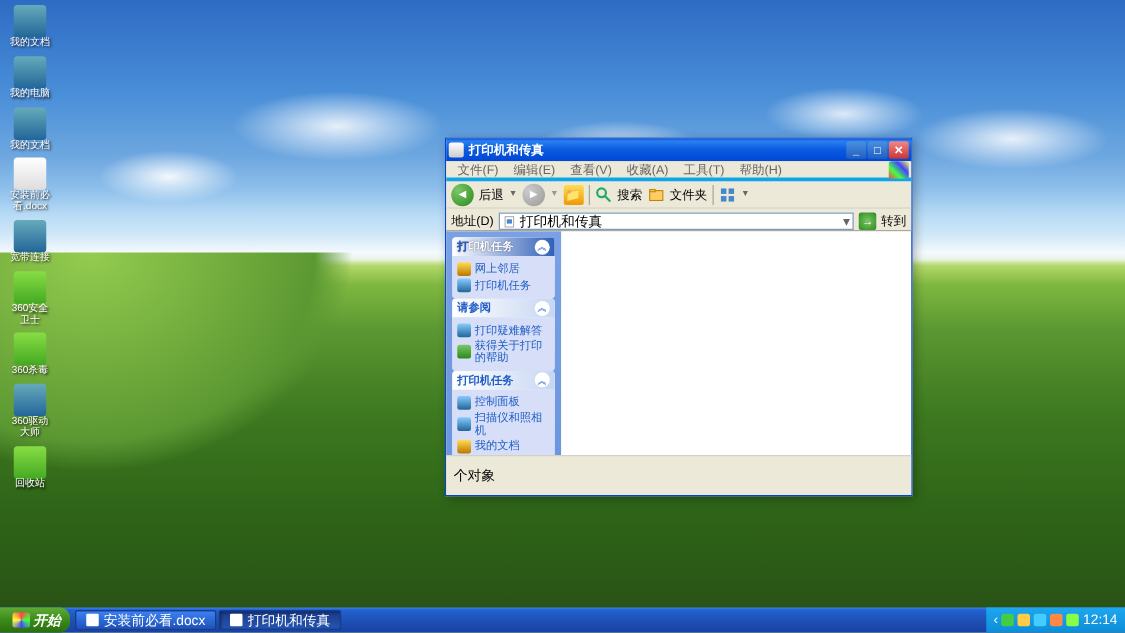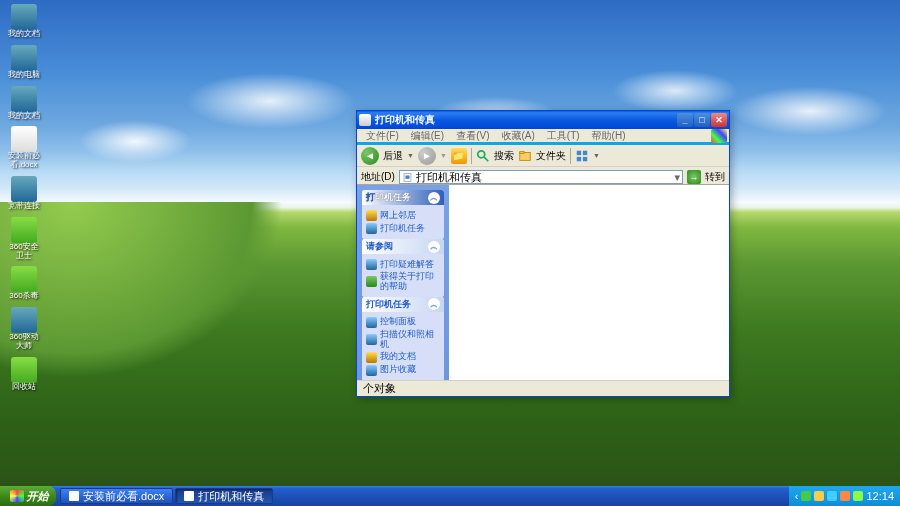--- a/index.html
+++ b/index.html
@@ -83,21 +83,21 @@
 .ph .chev { width: 12px; height: 12px; border-radius: 6px; background: #fff; display: flex; align-items: center; justify-content: center; font-size: 8px; color: #215dc6; }
 .pb { padding: 4px 4px; background: #d6dff7; }
 .pli { display: flex; align-items: center; gap: 3px; padding: 1px 0; cursor: pointer; }
 .pli .pic { width: 11px; height: 11px; border-radius: 2px; flex-shrink: 0; }
 .pli .plt { font-size: 9px; color: #215dc6; line-height: 1.1; }
 .pic.c1{background:linear-gradient(#fd5,#b70);} .pic.c2{background:linear-gradient(#8cf,#269);}
 .pic.c3{background:linear-gradient(#7cc769,#2a8a1a);}
 
 .content { flex: 1; background: #fff; }
 
-.statusbar { height: 16px; background: #ece9d8; border-top: 1px solid #d4d0c8; display: flex; align-items: center; padding: 1px 6px; font-size: 9px; }
+.statusbar { height: 32px; background: #ece9d8; border-top: 1px solid #d4d0c8; display: flex; align-items: center; padding: 1px 6px; font-size: 9px; }
 
 
 .taskbar {
   position: absolute; bottom: 0; left: 0; width: 900px; height: 20px;
   background: linear-gradient(to bottom, #3c81f3 0%, #2362cf 10%, #1e52b7 50%, #1941a5 100%);
   display: flex; align-items: stretch;
 }
 .startbtn {
   width: 56px; background: linear-gradient(to bottom, #5eac35 0%, #3c8a1a 50%, #2a6e0f 100%);
   border-radius: 0 8px 8px 0; display: flex; align-items: center; justify-content: center;

